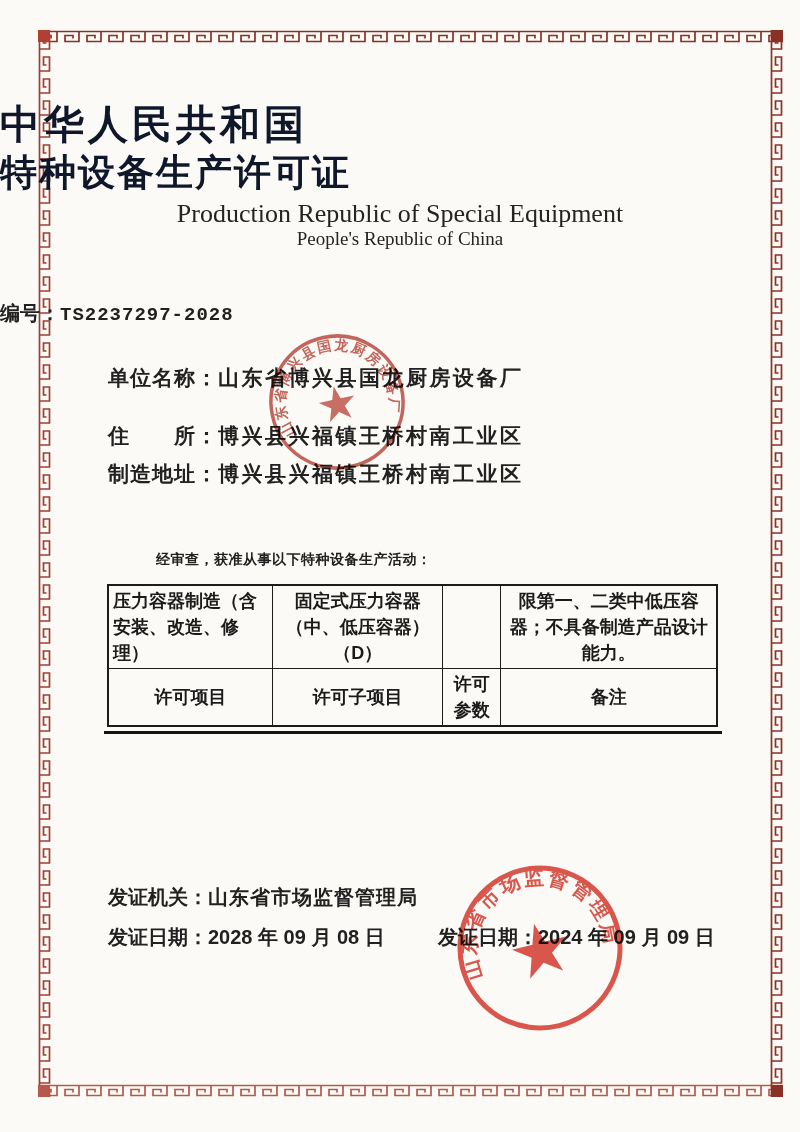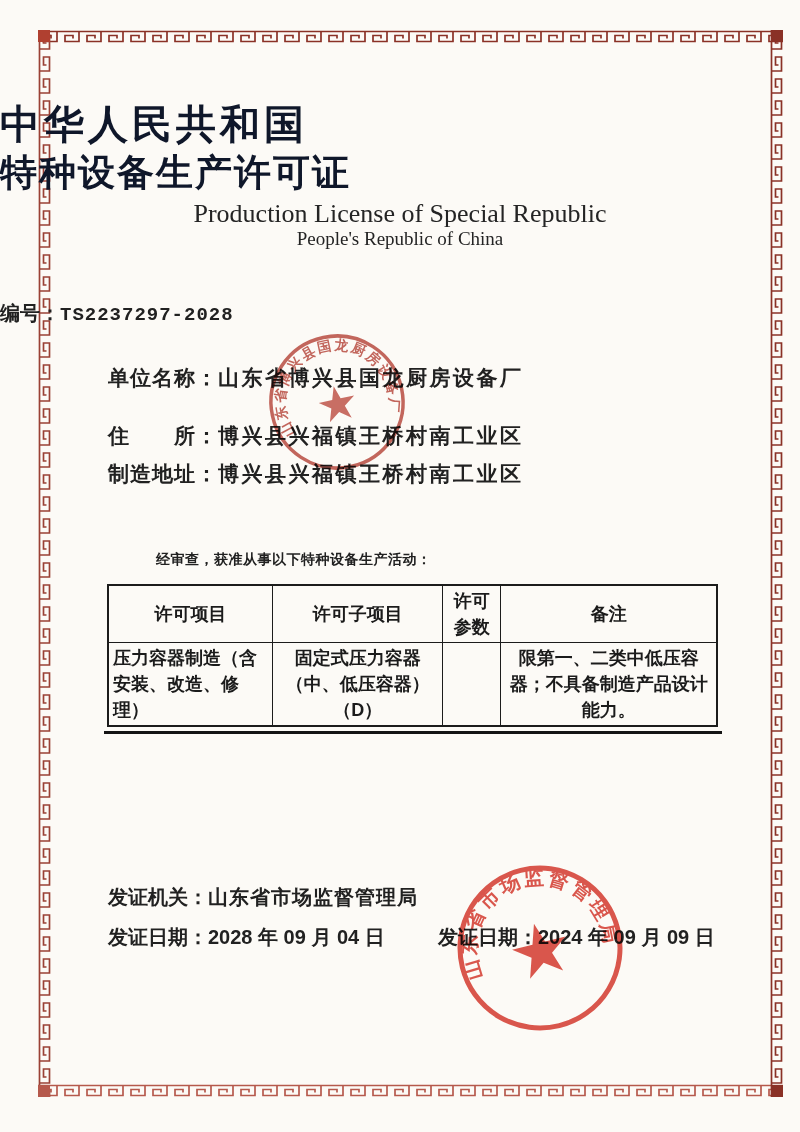--- a/index.html
+++ b/index.html
@@ -120,60 +120,60 @@
   </defs>
   <rect width="100%" height="100%" fill="url(#m-right)"></rect>
 </svg>
 <div class="corner" style="left:38px;top:30px;background:#b04030"></div>
 <div class="corner" style="left:771px;top:30px;background:#8a3126"></div>
 <div class="corner" style="left:38px;top:1085px;background:#b5594c"></div>
 <div class="corner" style="left:771px;top:1085px;background:#8a3126"></div>
 
 <div class="title-cn title-cn-1">中华人民共和国</div>
 <div class="title-cn title-cn-2">特种设备生产许可证</div>
-<div class="title-en title-en-1">Production License of Special Republic</div>
+<div class="title-en title-en-1">Production Republic of Special Equipment</div>
 <div class="title-en title-en-2">People's Republic of China</div>
 
 <div class="license-no">
   <span>编号：</span><span class="num">TS2237297-2028</span>
 </div>
 
 <div class="field-line" style="top:364px">
   <span class="flabel">单位名称：</span><span class="fvalue">山东省博兴县国龙厨房设备厂</span>
 </div>
 <div class="field-line" style="top:422px">
   <span class="flabel">住　　所：</span><span class="fvalue">博兴县兴福镇王桥村南工业区</span>
 </div>
 <div class="field-line" style="top:460px">
   <span class="flabel">制造地址：</span><span class="fvalue">博兴县兴福镇王桥村南工业区</span>
 </div>
 
 <div class="intro-line">经审查，获准从事以下特种设备生产活动：</div>
 
 <div class="lic-table">
+  <div class="tr body-row">
+    <div class="td c1">压力容器制造（含安装、改造、修理）</div>
+    <div class="td c2">固定式压力容器（中、低压容器）（D）</div>
+    <div class="td c3"></div>
+    <div class="td c4">限第一、二类中低压容器；不具备制造产品设计能力。</div>
+  </div>
   <div class="tr th-row">
     <div class="td c1">许可项目</div>
     <div class="td c2">许可子项目</div>
     <div class="td c3">许可参数</div>
     <div class="td c4">备注</div>
-  </div>
-  <div class="tr body-row">
-    <div class="td c1">压力容器制造（含安装、改造、修理）</div>
-    <div class="td c2">固定式压力容器（中、低压容器）（D）</div>
-    <div class="td c3"></div>
-    <div class="td c4">限第一、二类中低压容器；不具备制造产品设计能力。</div>
   </div>
 </div>
 <div class="table-bottom-bar"></div>
 
 <div class="footer-line issuer-line">
   <span>发证机关：</span><span class="fvalue">山东省市场监督管理局</span>
 </div>
 <div class="footer-line valid-line">
-  <span>发证日期：</span><span>2028 年 09 月 04 日</span>
+  <span>发证日期：</span><span>2028 年 09 月 08 日</span>
 </div>
 <div class="footer-line issued-line">
   <span>发证日期：</span><span>2024 年 09 月 09 日</span>
 </div>
 
 <svg class="stamp stamp-company" viewBox="0 0 142 142" xmlns="http://www.w3.org/2000/svg">
   <circle cx="71" cy="71" r="66" fill="none" stroke="#b8463c" stroke-width="3.5"></circle>
   <polygon fill="#c05046" points="71,55 66.73,68.13 52.93,68.13 64.1,76.24 59.83,89.37 71,81.26 82.17,89.37 77.9,76.24 89.07,68.13 75.27,68.13"></polygon>
   <path id="company-seal-arc" d="M22.14,88.78 A52,52 0 1 1 119.86,88.78" fill="none" stroke="none"></path>
   <text font-size="14" fill="#b8463c" letter-spacing="2" text-anchor="middle">

